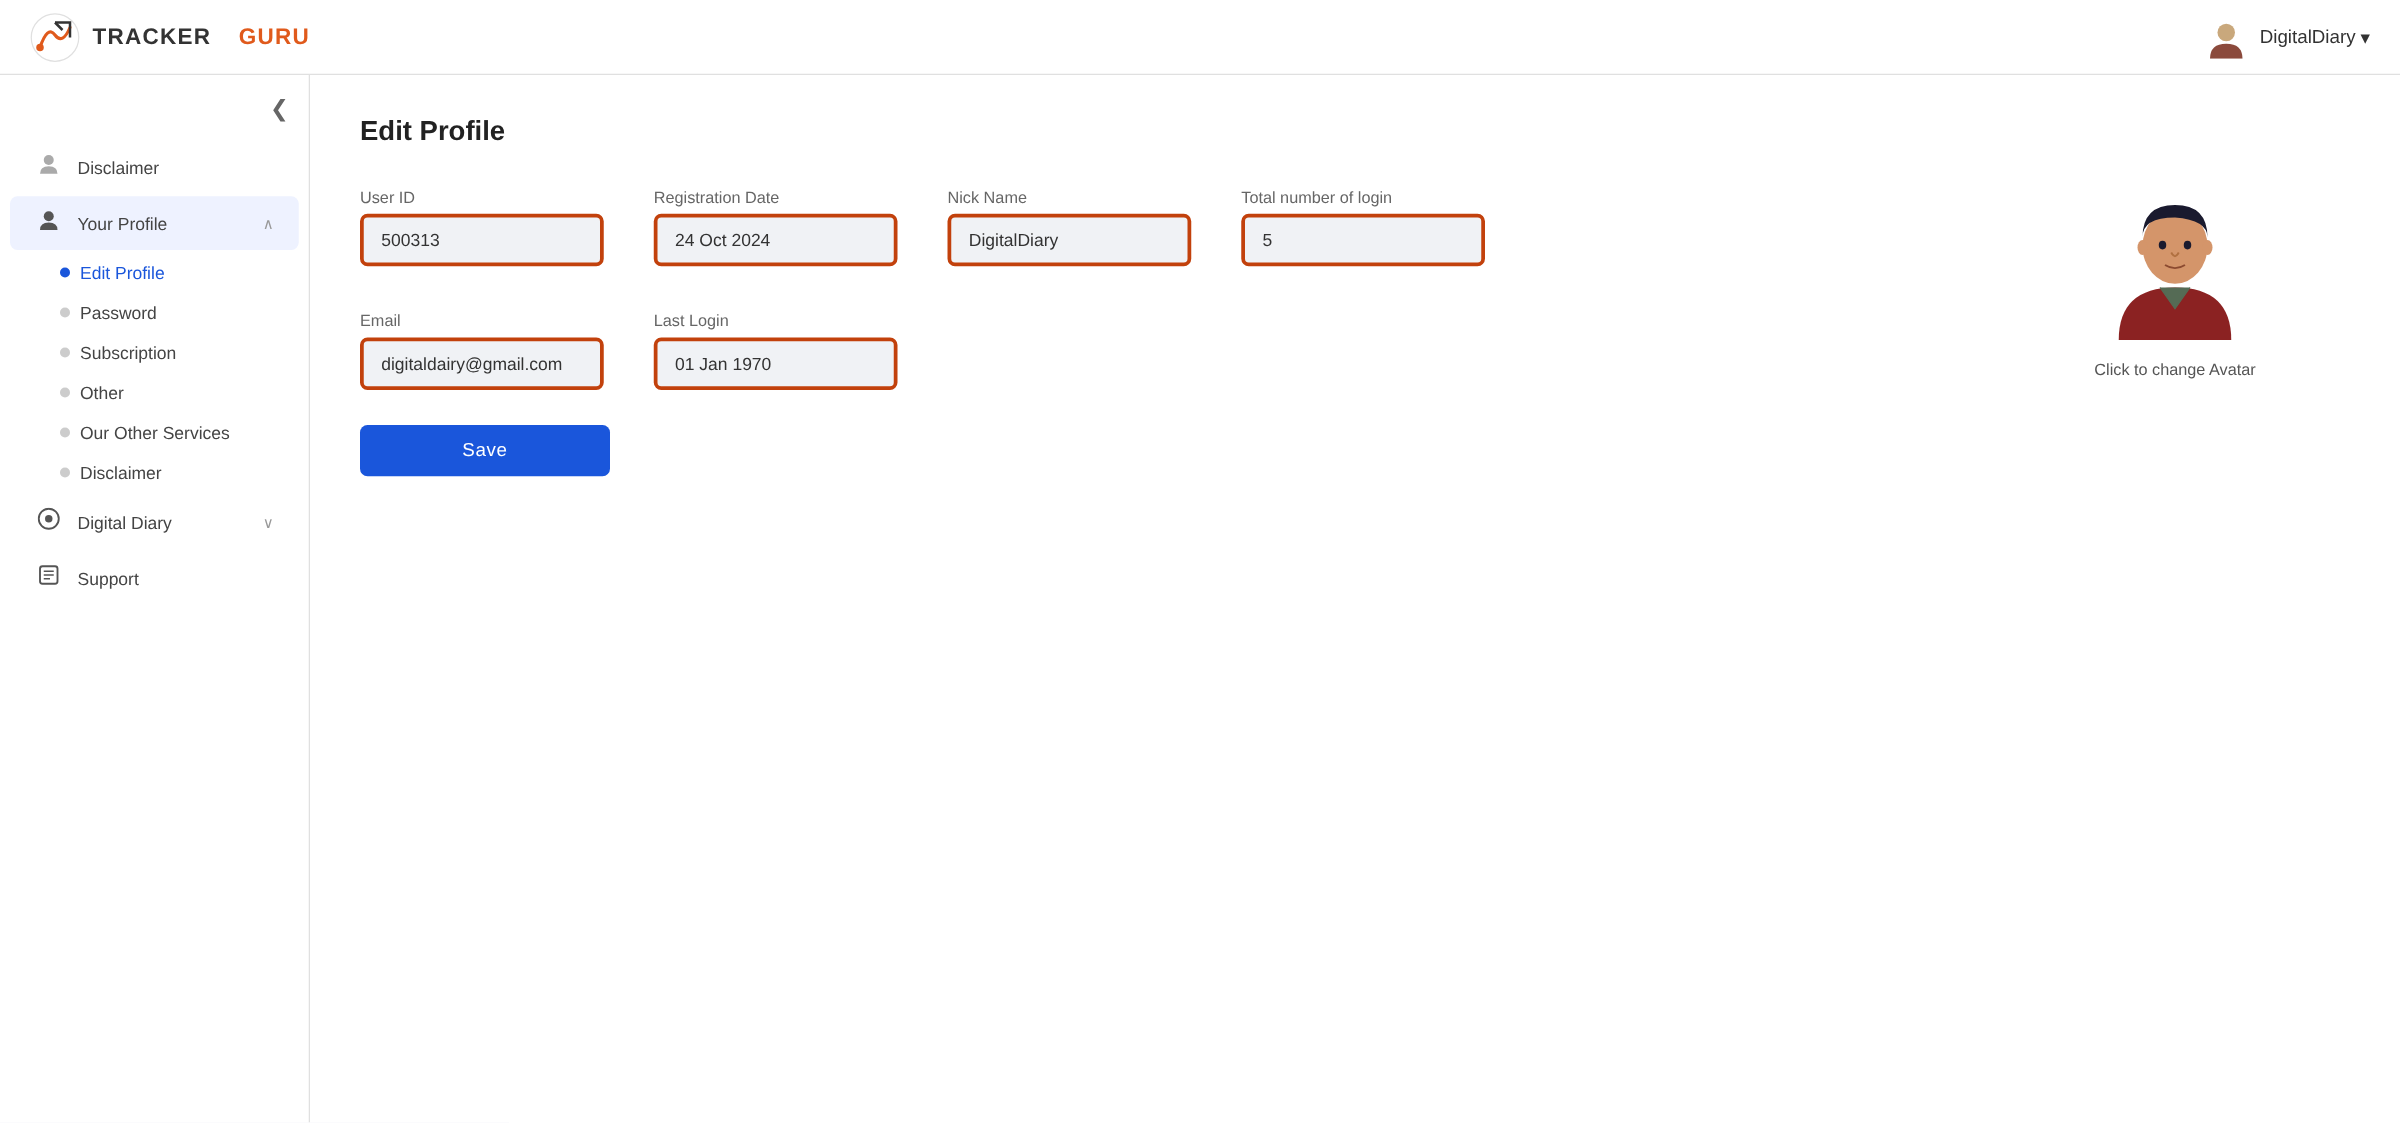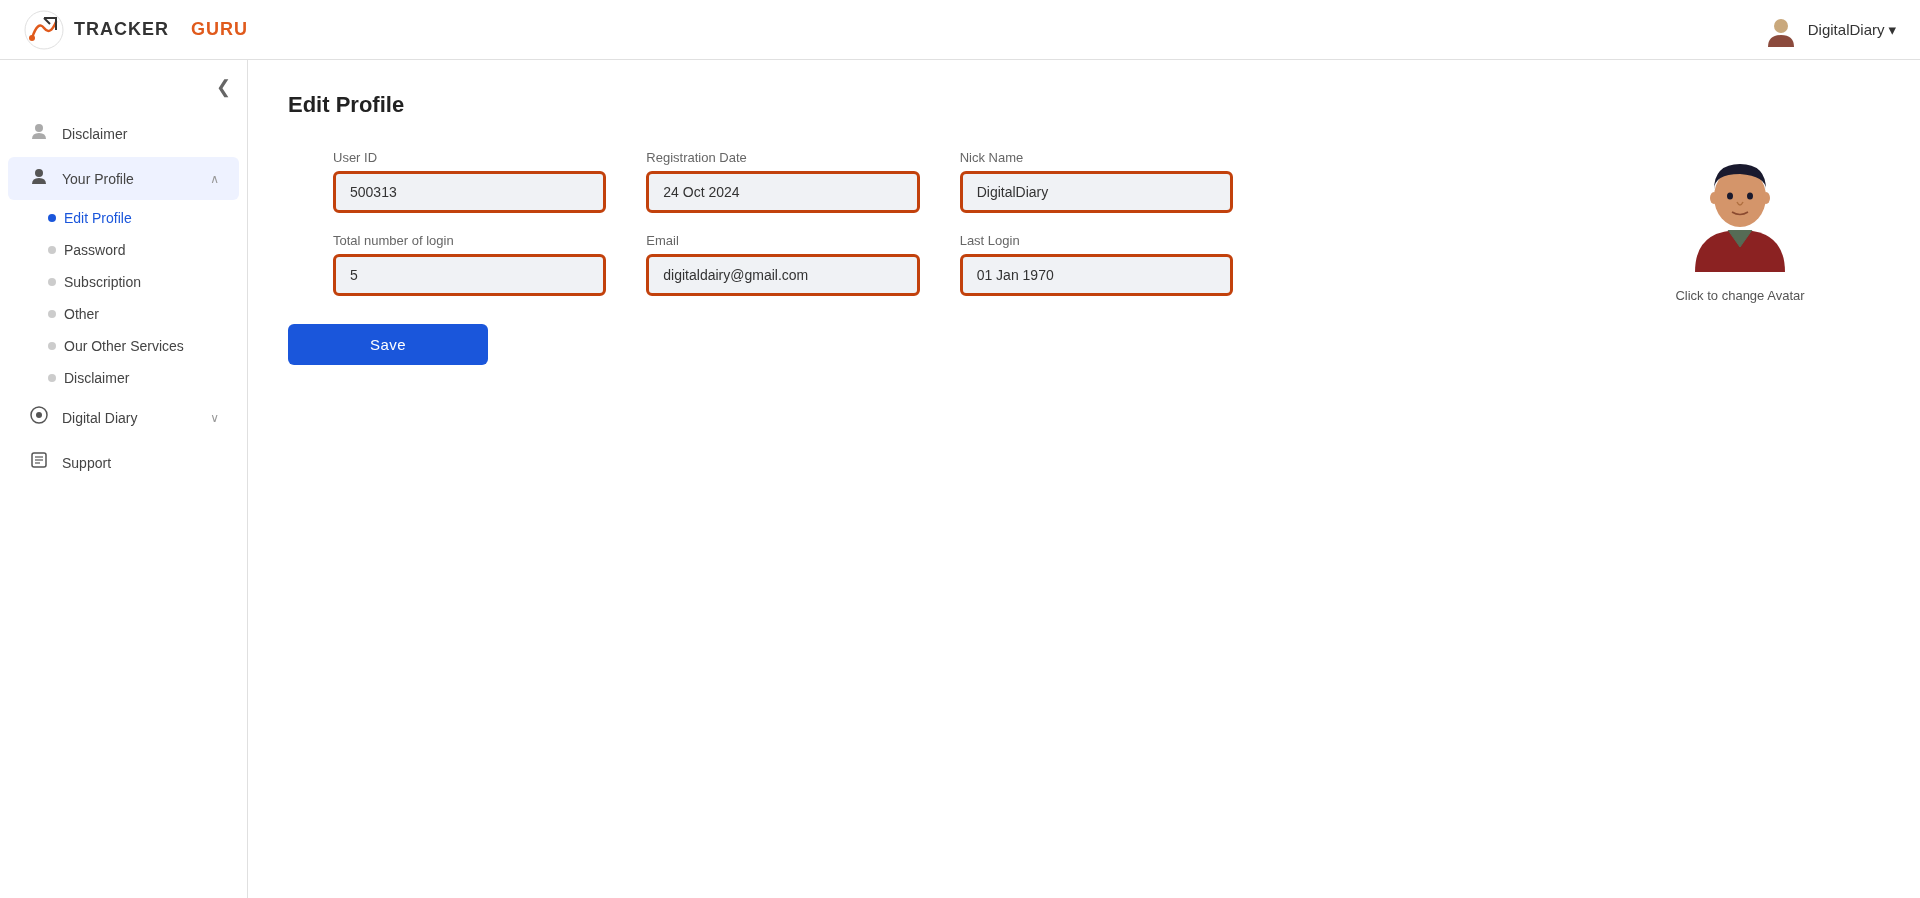--- a/index.html
+++ b/index.html
@@ -130,24 +130,23 @@
     .page-title {
       font-size: 22px;
       font-weight: 600;
       color: #222;
       margin-bottom: 32px;
     }
 
     
     .form-grid {
       display: grid;
-      grid-template-columns: 1fr 1fr 1fr;
-      gap: 20px 40px;
+      grid-template-columns: 1fr 1fr 1fr 1fr;
+      gap: 36px 40px;
       max-width: 900px;
-      margin-left: 45px;
     }
     .form-group {
       display: flex;
       flex-direction: column;
       gap: 6px;
     }
     .form-group.full-width {
       grid-column: 1 / 2;
     }
     .form-label {

